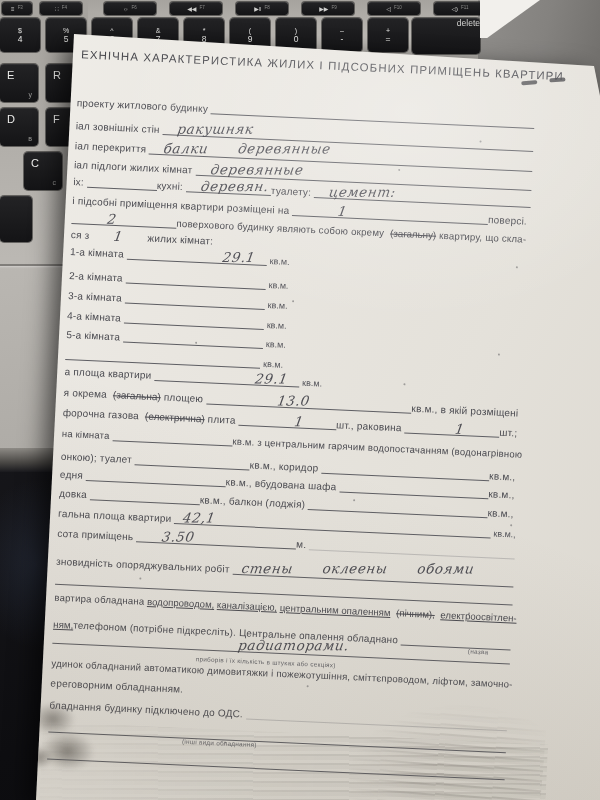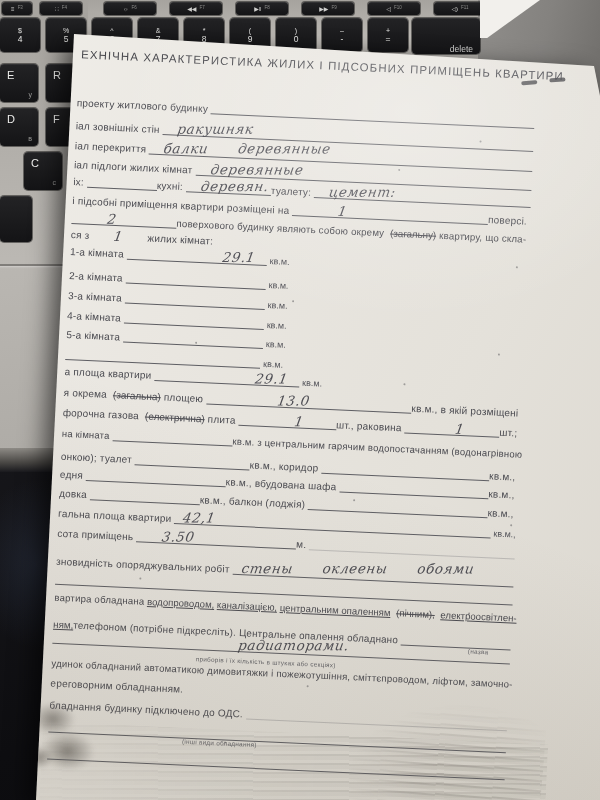--- a/index.html
+++ b/index.html
@@ -19,21 +19,21 @@
     background:linear-gradient(180deg,#8e8b86,#4a4845 60%,#1a1a1e);}
   .key{position:absolute;background:linear-gradient(180deg,#232325,#141416);
     border-radius:4px;box-shadow:0 0 0 1px rgba(0,0,0,.45), inset 0 1px 0 rgba(255,255,255,.07);
     color:#d8d8d6;overflow:hidden;}
   .fnkey{height:13px;top:2px;border-radius:3px;display:flex;align-items:center;justify-content:center;gap:3px;}
   .fnkey .ic{font-size:6px;color:#cfcfcd;line-height:1;}
   .fnkey .fl{font-size:4.5px;color:#8b8b89;line-height:1;}
   .numkey{top:18px;height:34px;display:flex;flex-direction:column;align-items:center;justify-content:center;gap:1px;}
   .numkey .sh{font-size:7px;line-height:1;color:#e2e2e0;}
   .numkey .mn{font-size:8.5px;line-height:1;color:#e9e9e7;}
-  .delkey{top:18px;height:36px;display:flex;align-items:flex-end;justify-content:flex-end;padding-right:7px;box-sizing:border-box;}
+  .delkey{top:18px;height:36px;display:flex;align-items:flex-start;justify-content:flex-end;box-sizing:border-box;}
   .delkey span{font-size:8.5px;color:#d4d4d2;}
   .letkey{width:38px;height:38px;}
   .letkey .mn{position:absolute;left:7px;top:5px;font-size:11px;color:#ececea;}
   .letkey .al{position:absolute;right:6px;bottom:4px;font-size:7px;color:#9a9a98;}
   .blankkey{width:32px;height:46px;}
   .trackpad{position:absolute;left:-42px;top:266px;width:160px;height:182px;
     background:linear-gradient(170deg,#bab7b2,#aeaba6);border-radius:10px;
     box-shadow:0 0 0 2px rgba(58,56,53,.45), inset 0 1px 2px rgba(255,255,255,.35);}
   
   .sheet2{position:absolute;left:480px;top:0;width:60px;height:38px;background:#f2f0ec;

